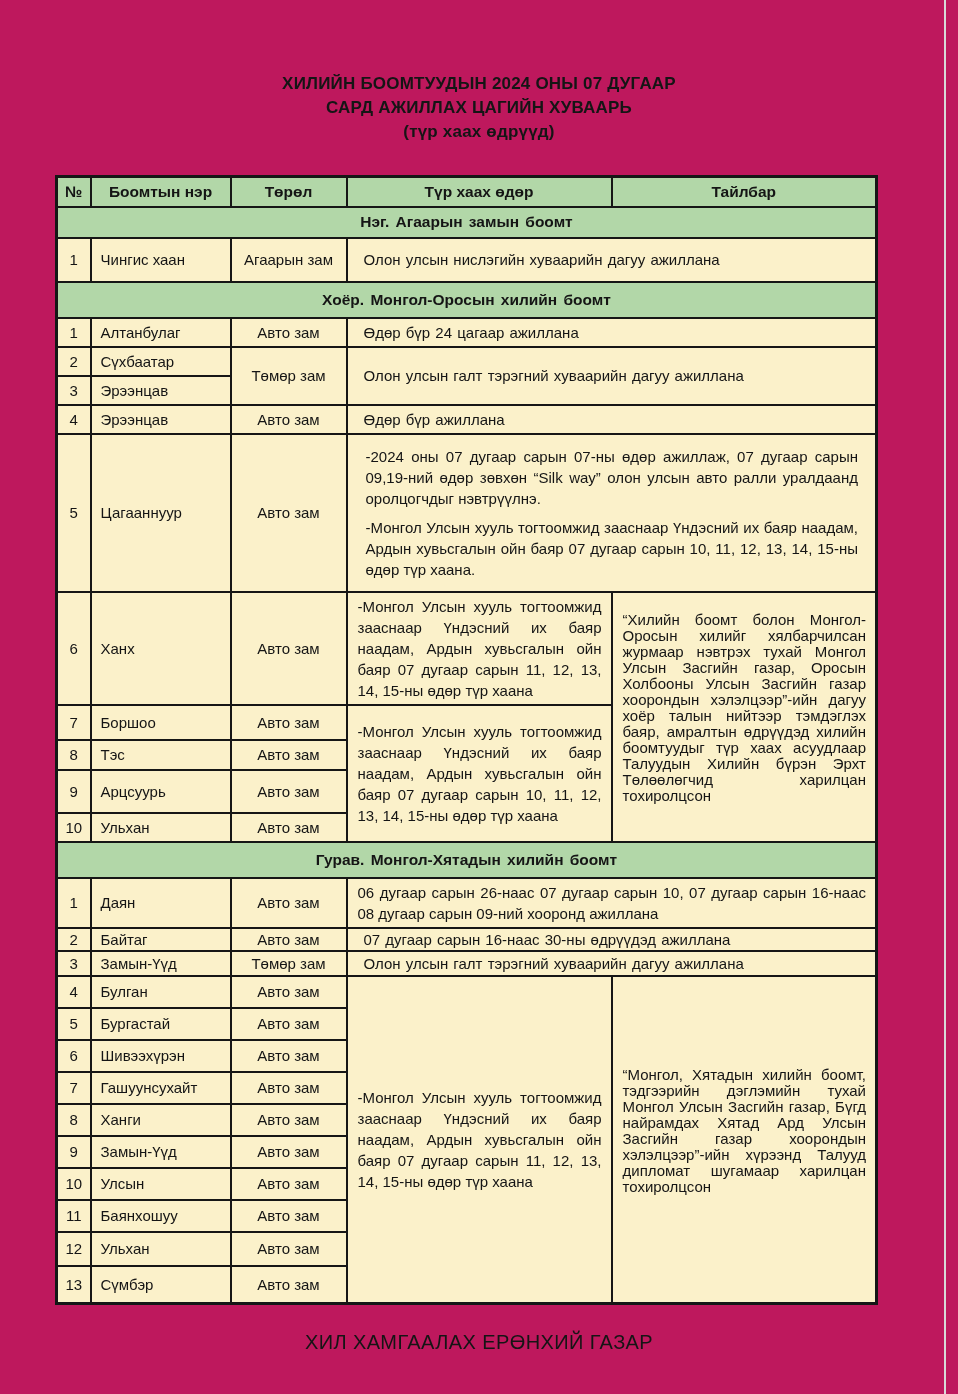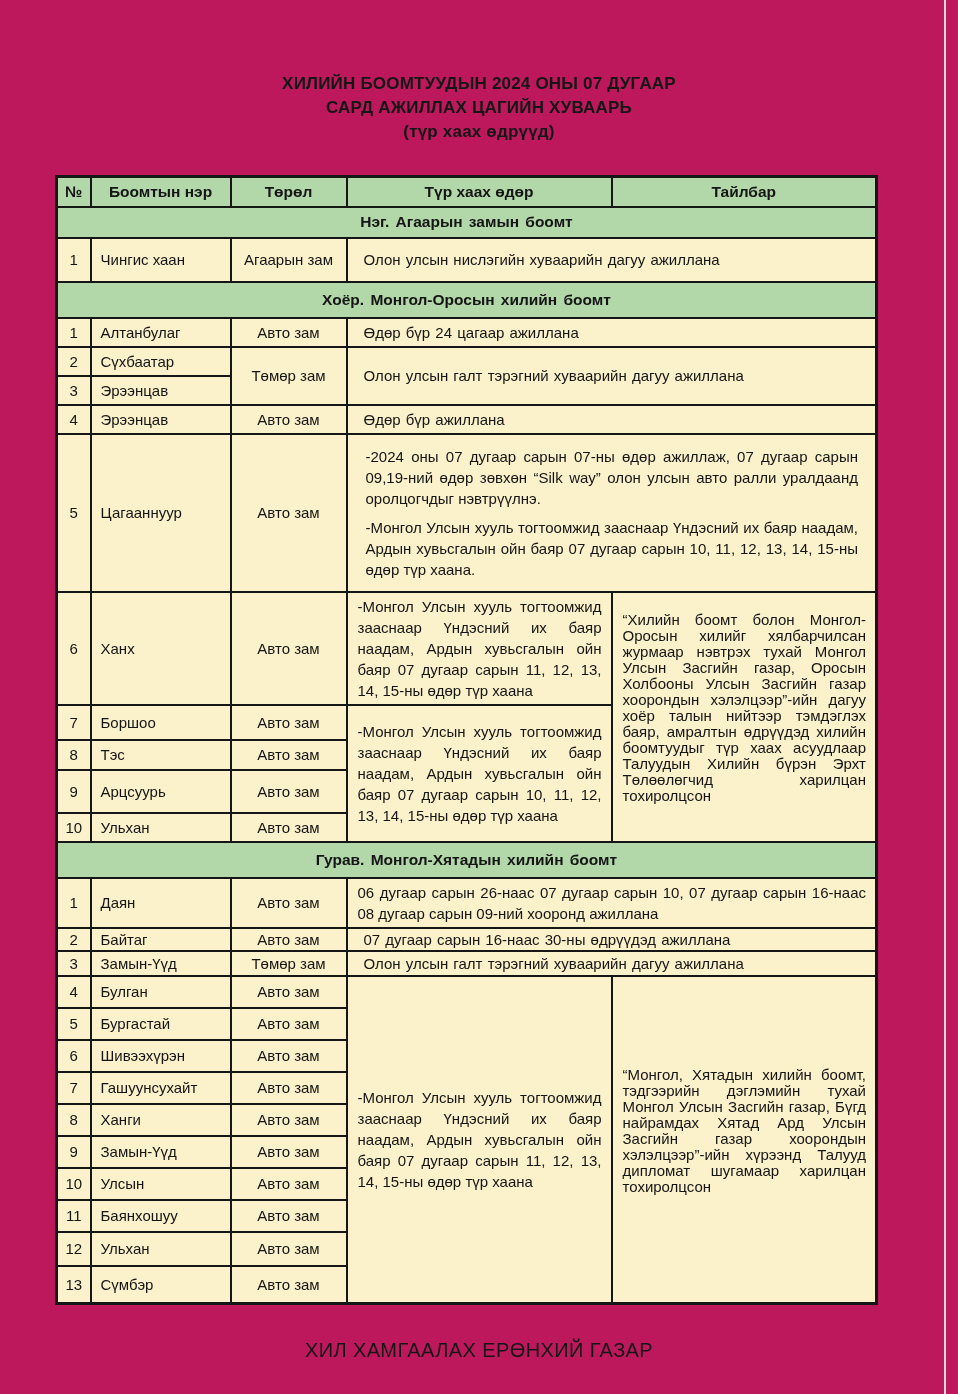--- a/index.html
+++ b/index.html
@@ -68,21 +68,21 @@
     line-height: 21px;
     padding: 3px 9px 3px 10px;
   }
   td.remark {
     text-align: justify;
     line-height: 16px;
     padding: 5px 9px 23px 10px;
   }
   .p { margin: 8px; text-align: justify; line-height: 21px; }
   .footer {
-    margin-top: 34px;
+    margin-top: 26px;
     text-align: center;
     font-size: 20px;
     letter-spacing: 0.4px;
     font-weight: 400;
   }
 </style>
 </head>
 <body>
 
 <div class="page">

